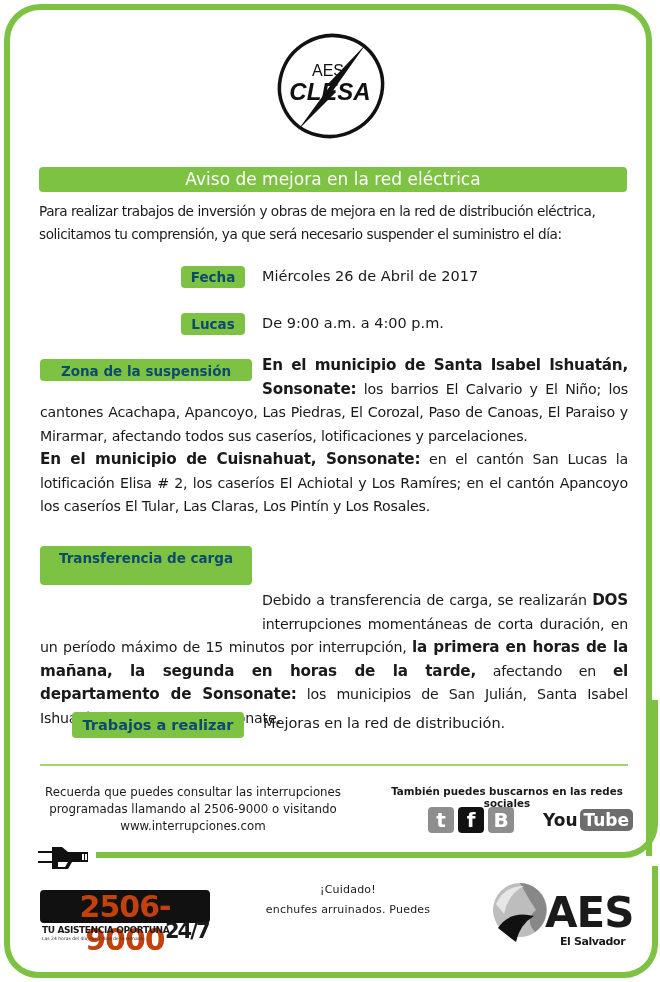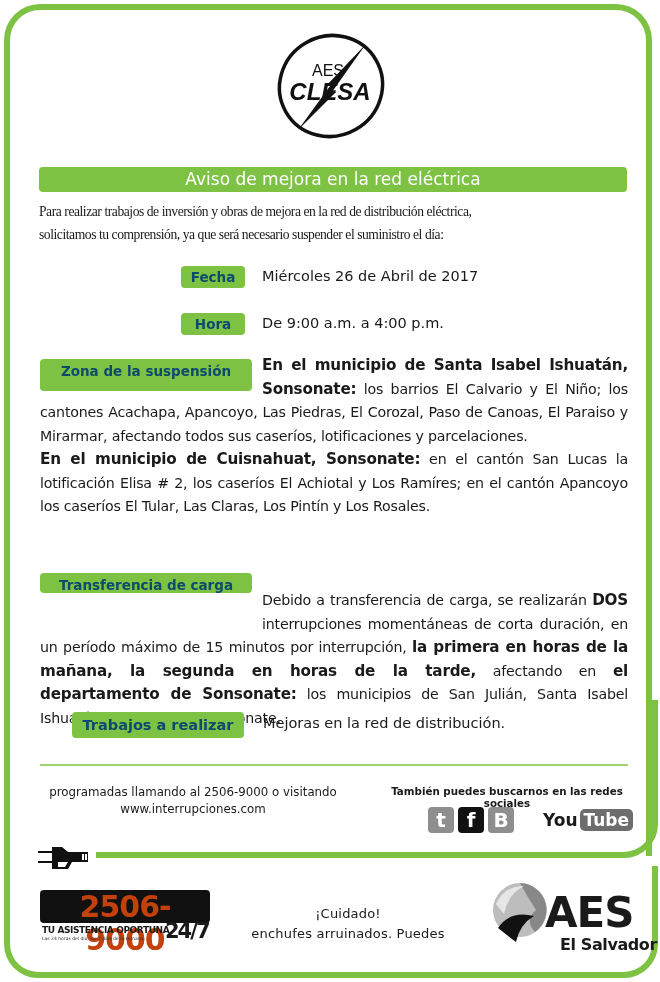--- a/index.html
+++ b/index.html
@@ -17,21 +17,21 @@
   .frame-bottom { position:absolute; left:40px; top:972px; width:580px; height:6px; background:#7dc242; }
   .frame-right-lower { position:absolute; right:2px; top:866px; width:40px; height:112px;
                border-right:6px solid #7dc242; border-bottom:6px solid #7dc242;
                border-radius:0 0 34px 0; box-sizing:border-box; }
 
   .logo-clesa { position:absolute; left:272px; top:26px; width:118px; height:120px; }
 
   .title-bar { position:absolute; left:39px; top:167px; width:588px; height:25px; background:#7dc242;
                border-radius:4px; color:#fff; font-size:17px; text-align:center; line-height:25px; }
   .intro { position:absolute; left:39px; top:200px; width:590px; font-size:13.6px; line-height:23px;
-           letter-spacing:-0.45px;font-family:Liberation Serif, serif; }
+           letter-spacing:-0.45px; }
   .pill { position:absolute; background:#7dc242; color:#0c4a6e; font-weight:bold; border-radius:4px;
           text-align:center; font-size:13.5px; }
   .val { position:absolute; font-size:14.5px; }
   .para { position:absolute; font-size:14.2px; line-height:23.5px; text-align:justify; letter-spacing:-0.2px; }
   .para b { font-weight:bold; }
   .hr-green { position:absolute; left:40px; top:764px; width:588px; height:2px; background:#a3d26f; }
 
   .consult { position:absolute; left:30px; top:784px; width:326px; text-align:center; font-size:11.8px; line-height:17px; }
   .social-title { position:absolute; left:380px; top:785px; width:254px; text-align:center; font-size:10.3px; font-weight:bold; }
   .social-row { position:absolute; left:428px; top:806px; height:28px; display:flex; gap:4px; align-items:center; }
@@ -41,25 +41,25 @@
   .yt .tube { background:#6d6d6d; color:#fff; border-radius:5px; padding:1px 4px; margin-left:2px; }
 
   .plug { position:absolute; left:38px; top:846px; width:60px; height:24px; }
 
   .phone-box { position:absolute; left:40px; top:890px; width:170px; height:33px; background:#111; border-radius:4px;
                color:#c2410c; font-weight:bold; font-size:30px; text-align:center; line-height:33px; letter-spacing:-1px; }
   .tagline { position:absolute; left:42px; top:925px; font-size:9px; font-weight:bold; letter-spacing:-0.4px; }
   .tagline-small { position:absolute; left:42px; top:936px; font-size:4.5px; color:#333; }
   .h247 { position:absolute; left:165px; top:919px; font-size:21px; font-weight:bold; letter-spacing:-2px; }
 
-  .warning { position:absolute; left:240px; top:880px; width:216px; text-align:center; font-size:13px; line-height:19.5px; letter-spacing:0.2px;margin-top:24px; }
+  .warning { position:absolute; left:240px; top:880px; width:216px; text-align:center; font-size:11px; line-height:19.5px; letter-spacing:0.2px; }
 
   .aes-logo { position:absolute; left:490px; top:880px; width:150px; height:80px; }
   .aes-text { position:absolute; left:545px; top:892px; font-size:42px; font-weight:bold; letter-spacing:-1px; line-height:42px; }
-  .aes-sub { position:absolute; left:560px; top:935px; font-size:16px; font-weight:bold; letter-spacing:-0.4px; }
+  .aes-sub { position:absolute; left:560px; top:935px; font-size:11px; font-weight:bold; letter-spacing:-0.4px; }
 </style>
 </head>
 <body>
 
 <div class="frame-top"></div>
 <div class="frame-right-curve"></div>
 <div class="frame-mid-line"></div>
 <div class="frame-left-lower"></div>
 <div class="frame-bottom"></div>
 <div class="frame-right-lower"></div>
@@ -74,42 +74,43 @@
 </div>
 
 <div class="title-bar">Aviso de mejora en la red eléctrica</div>
 <div class="intro">
   <div>Para realizar trabajos de inversión y obras de mejora en la red de distribución eléctrica,</div>
   <div>solicitamos tu comprensión, ya que será necesario suspender el suministro  el día:</div>
 </div>
 
 <div class="pill" style="left:181px;top:266px;width:64px;height:22px;line-height:22px;">Fecha</div>
 <div class="val" style="left:262px;top:268px;">Miércoles 26 de Abril de 2017</div>
-<div class="pill" style="left:181px;top:313px;width:64px;height:22px;line-height:22px;">Hora</div>
+<div class="pill" style="left:181px;top:313px;width:64px;height:22px;line-height:22px;">Lucas</div>
 <div class="val" style="left:262px;top:315px;">De 9:00 a.m. a 4:00 p.m.</div>
 
-<div class="pill" style="left:40px;top:359px;width:212px;height:32px;line-height:24px;">Zona de la suspensión</div>
+<div class="pill" style="left:40px;top:359px;width:212px;height:22px;line-height:24px;">Zona de la suspensión</div>
 <div class="para" style="left:40px;top:354px;width:588px;">
   <span style="float:left;width:222px;height:46px;"></span>
   <b style="font-size:15.2px;">En el municipio de Santa Isabel Ishuatán, Sonsonate:</b><span> los barrios El Calvario y El Niño; los cantones Acachapa, Apancoyo, Las Piedras, El Corozal, Paso de Canoas, El Paraiso y Mirarmar, afectando todos sus caseríos, lotificaciones y parcelaciones.</span><br>
   <b style="font-size:15.2px;">En el municipio de Cuisnahuat, Sonsonate:</b><span> en el cantón San Lucas la lotificación Elisa # 2, los caseríos El Achiotal y Los Ramíres; en el cantón Apancoyo los caseríos El Tular, Las Claras, Los Pintín y Los Rosales.</span>
 </div>
 
-<div class="pill" style="left:40px;top:573px;width:212px;height:20px;line-height:24px;">Transferencia de carga</div>
+<div class="pill" style="left:40px;top:546px;width:212px;height:39px;line-height:24px;">Transferencia de carga</div>
 <div class="para" style="left:40px;top:541px;width:588px;margin-top:48px;">
   <span style="float:left;width:222px;height:46px;"></span>
   <span>Debido a transferencia de carga, se realizarán </span><b style="font-size:15.2px;">DOS</b><span> interrupciones momentáneas de corta duración, en un período máximo de 15 minutos por interrupción, </span><b style="font-size:15.2px;">la primera en horas de la mañana, la segunda en horas de la tarde,</b><span> afectando en </span><b style="font-size:15.2px;">el departamento de Sonsonate:</b><span> los municipios de San Julián, Santa Isabel Ishuatán, Cuisnahuat y Sonsonate.</span>
 </div>
 
 <div class="pill" style="left:72px;top:712px;width:172px;height:26px;line-height:26px;font-size:14.5px;">Trabajos a realizar</div>
 <div class="val" style="left:263px;top:715px;">Mejoras en la red de distribución.</div>
 
 <div class="hr-green"></div>
 
 <div class="consult">
+  <div>Recuerda que puedes consultar las interrupciones</div>
   <div>programadas llamando al 2506-9000 o visitando</div>
   <div>www.interrupciones.com</div>
 </div>
 
 <div class="social-title">También puedes buscarnos en las redes sociales</div>
 <div class="social-row">
   <div class="sico" style="background:#8e8e8e;">t</div>
   <div class="sico" style="background:#111;">f</div>
   <div class="sico" style="background:#8e8e8e;">B</div>
   <div class="yt">

